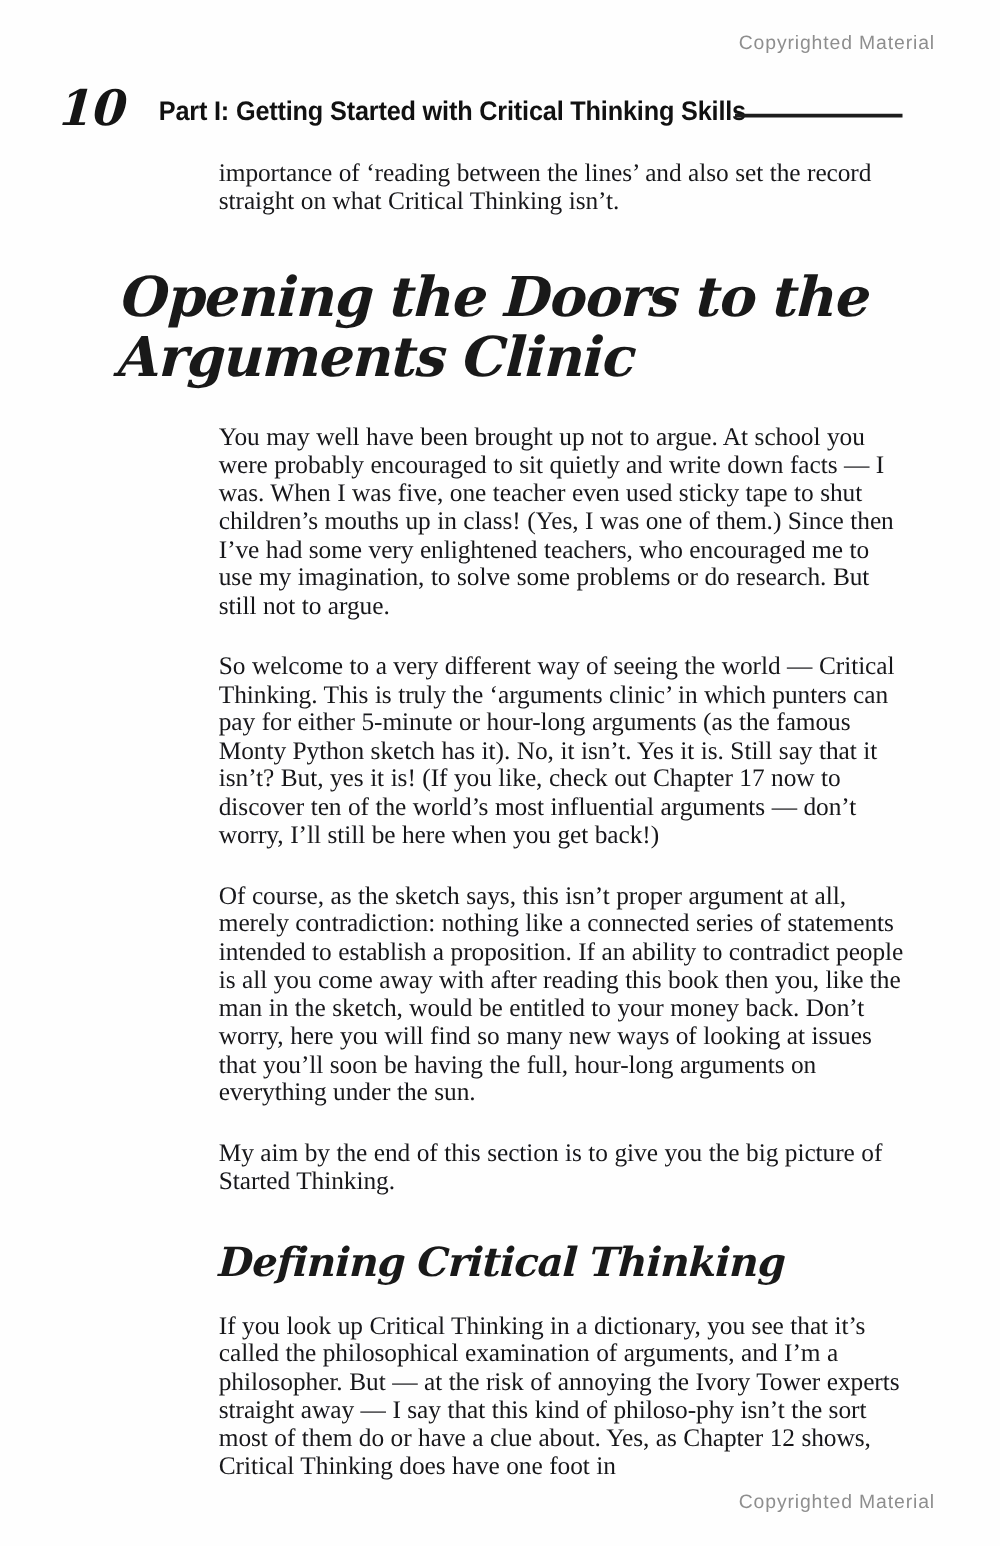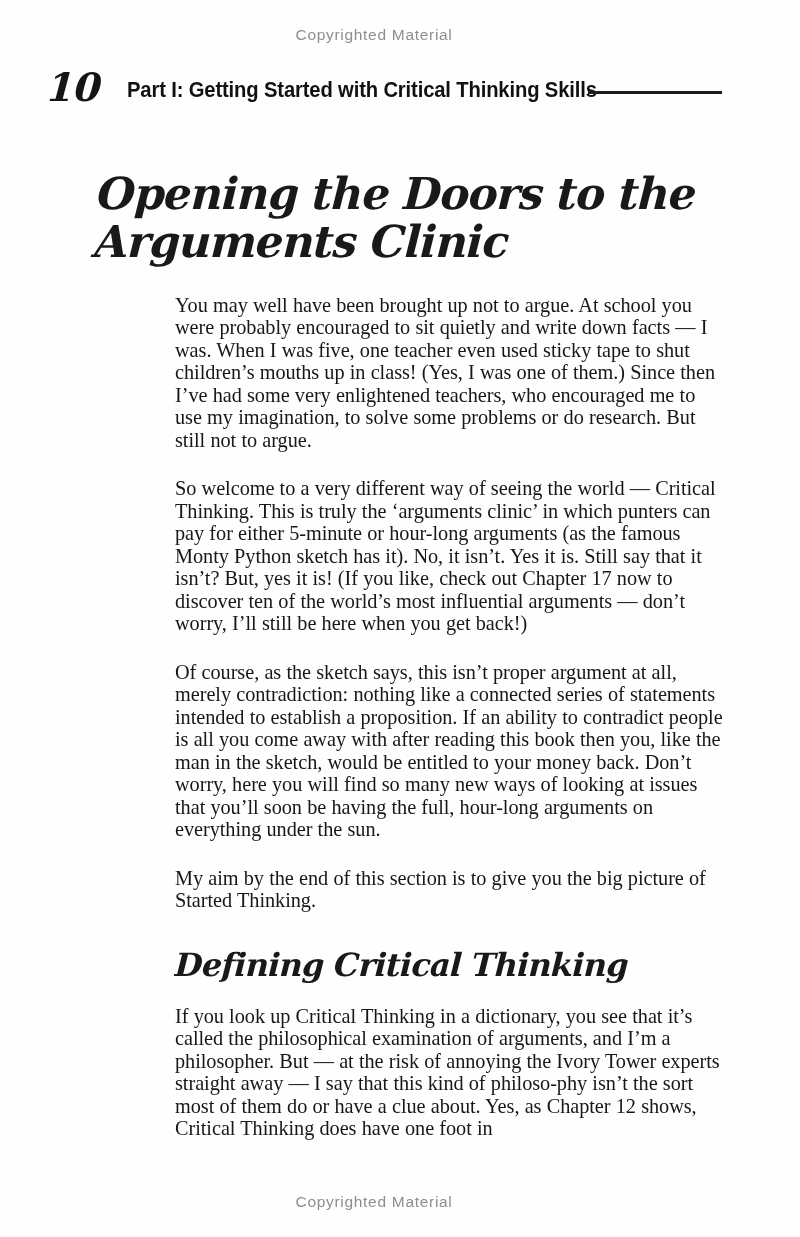--- a/index.html
+++ b/index.html
@@ -15,21 +15,21 @@
     overflow: hidden;
     font-family: "Liberation Serif", "DejaVu Serif", serif;
     color: #1a1a1a;
   }
 
   
   .watermark {
     position: absolute;
     left: 0;
     width: 748px;
-    text-align: center;
+    text-align: right;
     font-family: "Liberation Sans", "DejaVu Sans", sans-serif;
     font-size: 15.5px;
     letter-spacing: 0.7px;
     color: #8e8e8e;
     font-weight: 400;
   }
   .watermark-top { top: 26px; }
   .watermark-bottom { top: 1193px; }
 
   
@@ -148,20 +148,23 @@
   <div class="watermark watermark-top">Copyrighted Material</div>
 
   <div class="running-head">
     <span class="folio">10</span>
     <span class="running-title">Part I: Getting Started with Critical Thinking Skills</span>
   </div>
   <div class="head-rule"></div>
 
   <div class="content">
 
+    <div class="body-col">
+      <p class="para tight">importance of ‘reading between the lines’ and also set the record straight on what Critical Thinking isn’t.</p>
+    </div>
 
     <div class="sp-after-intro"></div>
 
     <h1 class="section-title">Opening the Doors to the Arguments Clinic</h1>
 
     <div class="sp-after-h1"></div>
 
     <div class="body-col">
       <p class="para">You may well have been brought up not to argue. At school you were probably encouraged to sit quietly and write down facts — I was. When I was five, one teacher even used sticky tape to shut children’s mouths up in class! (Yes, I was one of them.) Since then I’ve had some very enlightened teachers, who encouraged me to use my imagination, to solve some problems or do research. But still not to argue.</p>
       <p class="para">So welcome to a very different way of seeing the world — Critical Thinking. This is truly the ‘arguments clinic’ in which punters can pay for either 5-minute or hour-long arguments (as the famous Monty Python sketch has it). No, it isn’t. Yes it is. Still say that it isn’t? But, yes it is! (If you like, check out Chapter 17 now to discover ten of the world’s most influential arguments — don’t worry, I’ll still be here when you get back!)</p>

